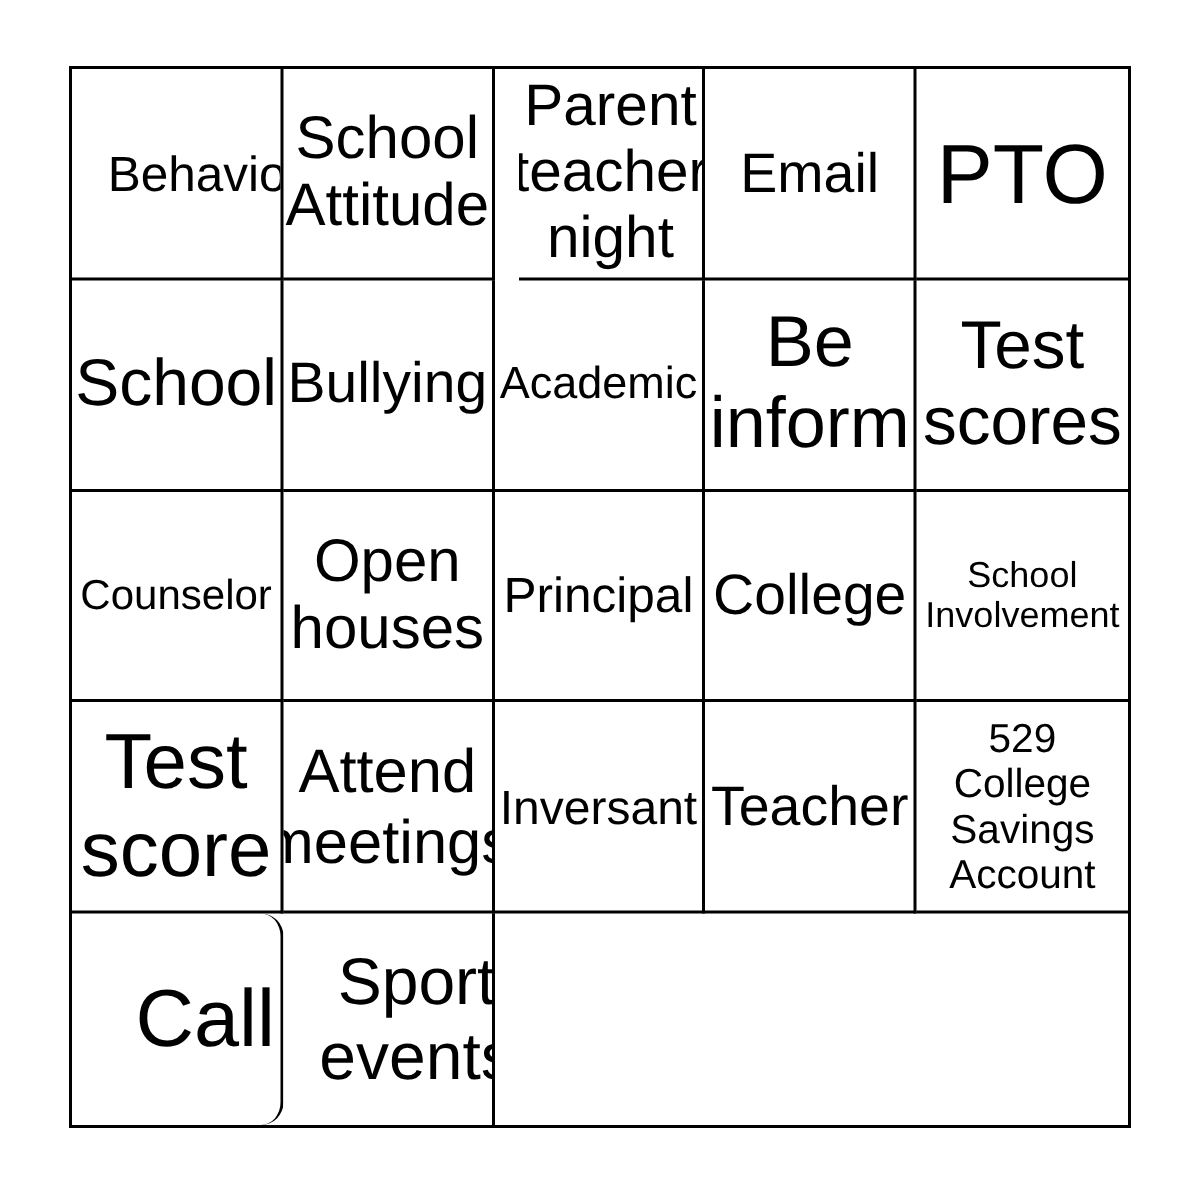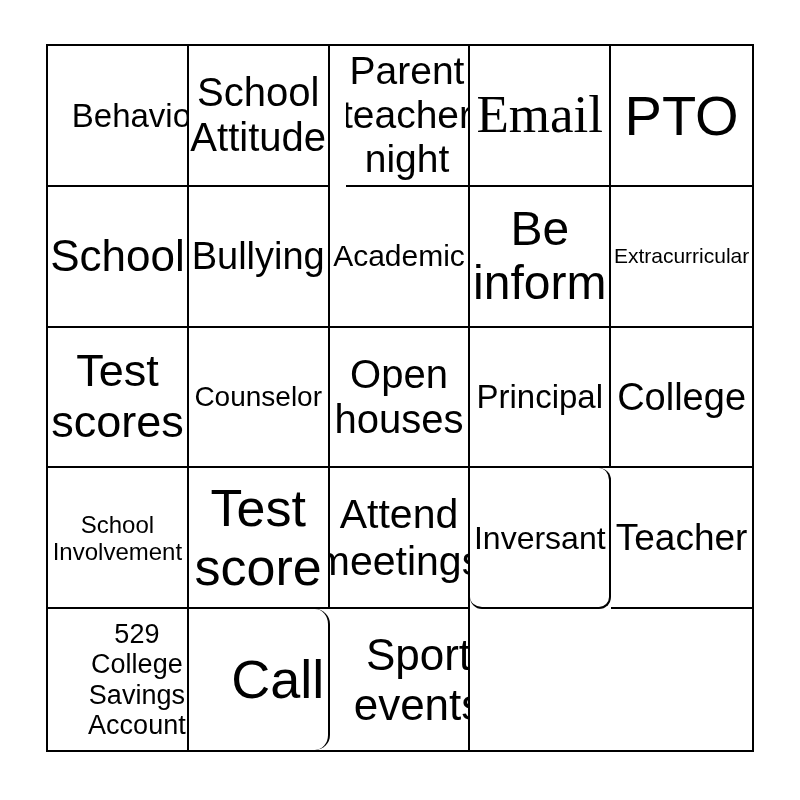--- a/index.html
+++ b/index.html
@@ -51,42 +51,41 @@
 <body>
 
 <div class="page">
   <div class="bingo-card">
     <div class="cell" style="font-size: 33px; padding-left: 39px;">Behavior</div>
     <div class="cell" style="font-size: 40px;">School
 Attitude</div>
     <div class="cell" style="font-size: 39px; margin-left: 16px;">Parent
 teacher
 night</div>
-    <div class="cell" style="font-size: 53px; font-family: Liberation Serif, serif;">Email</div>
+    <div class="cell" style="font-size: 37px;">Email</div>
     <div class="cell" style="font-size: 56px;">PTO</div>
     <div class="cell" style="font-size: 44px;">School</div>
     <div class="cell" style="font-size: 38px;">Bullying</div>
     <div class="cell" style="font-size: 30px;">Academic</div>
     <div class="cell" style="font-size: 48px;">Be
 inform</div>
-    <div class="cell" style="font-size: 21px;">Extracurricular</div>
     <div class="cell" style="font-size: 45px;">Test
 scores</div>
     <div class="cell" style="font-size: 28px;">Counselor</div>
     <div class="cell" style="font-size: 40px;">Open
 houses</div>
     <div class="cell" style="font-size: 33px;">Principal</div>
     <div class="cell" style="font-size: 38px;">College</div>
     <div class="cell" style="font-size: 24px;">School
 Involvement</div>
     <div class="cell" style="font-size: 52px;">Test
 score</div>
     <div class="cell" style="font-size: 41px; text-align: center;">Attend
 meetings</div>
-    <div class="cell" style="font-size: 32px; border-radius: 12px;">Inversant</div>
+    <div class="cell" style="font-size: 32px;">Inversant</div>
     <div class="cell" style="font-size: 37px;">Teacher</div>
     <div class="cell" style="font-size: 27px;">529
 College
 Savings
 Account</div>
     <div class="cell" style="font-size: 54px; border-radius: 15px;">Call</div>
     <div class="cell" style="font-size: 44px;">Sport
 events</div>
   </div>
 </div>

